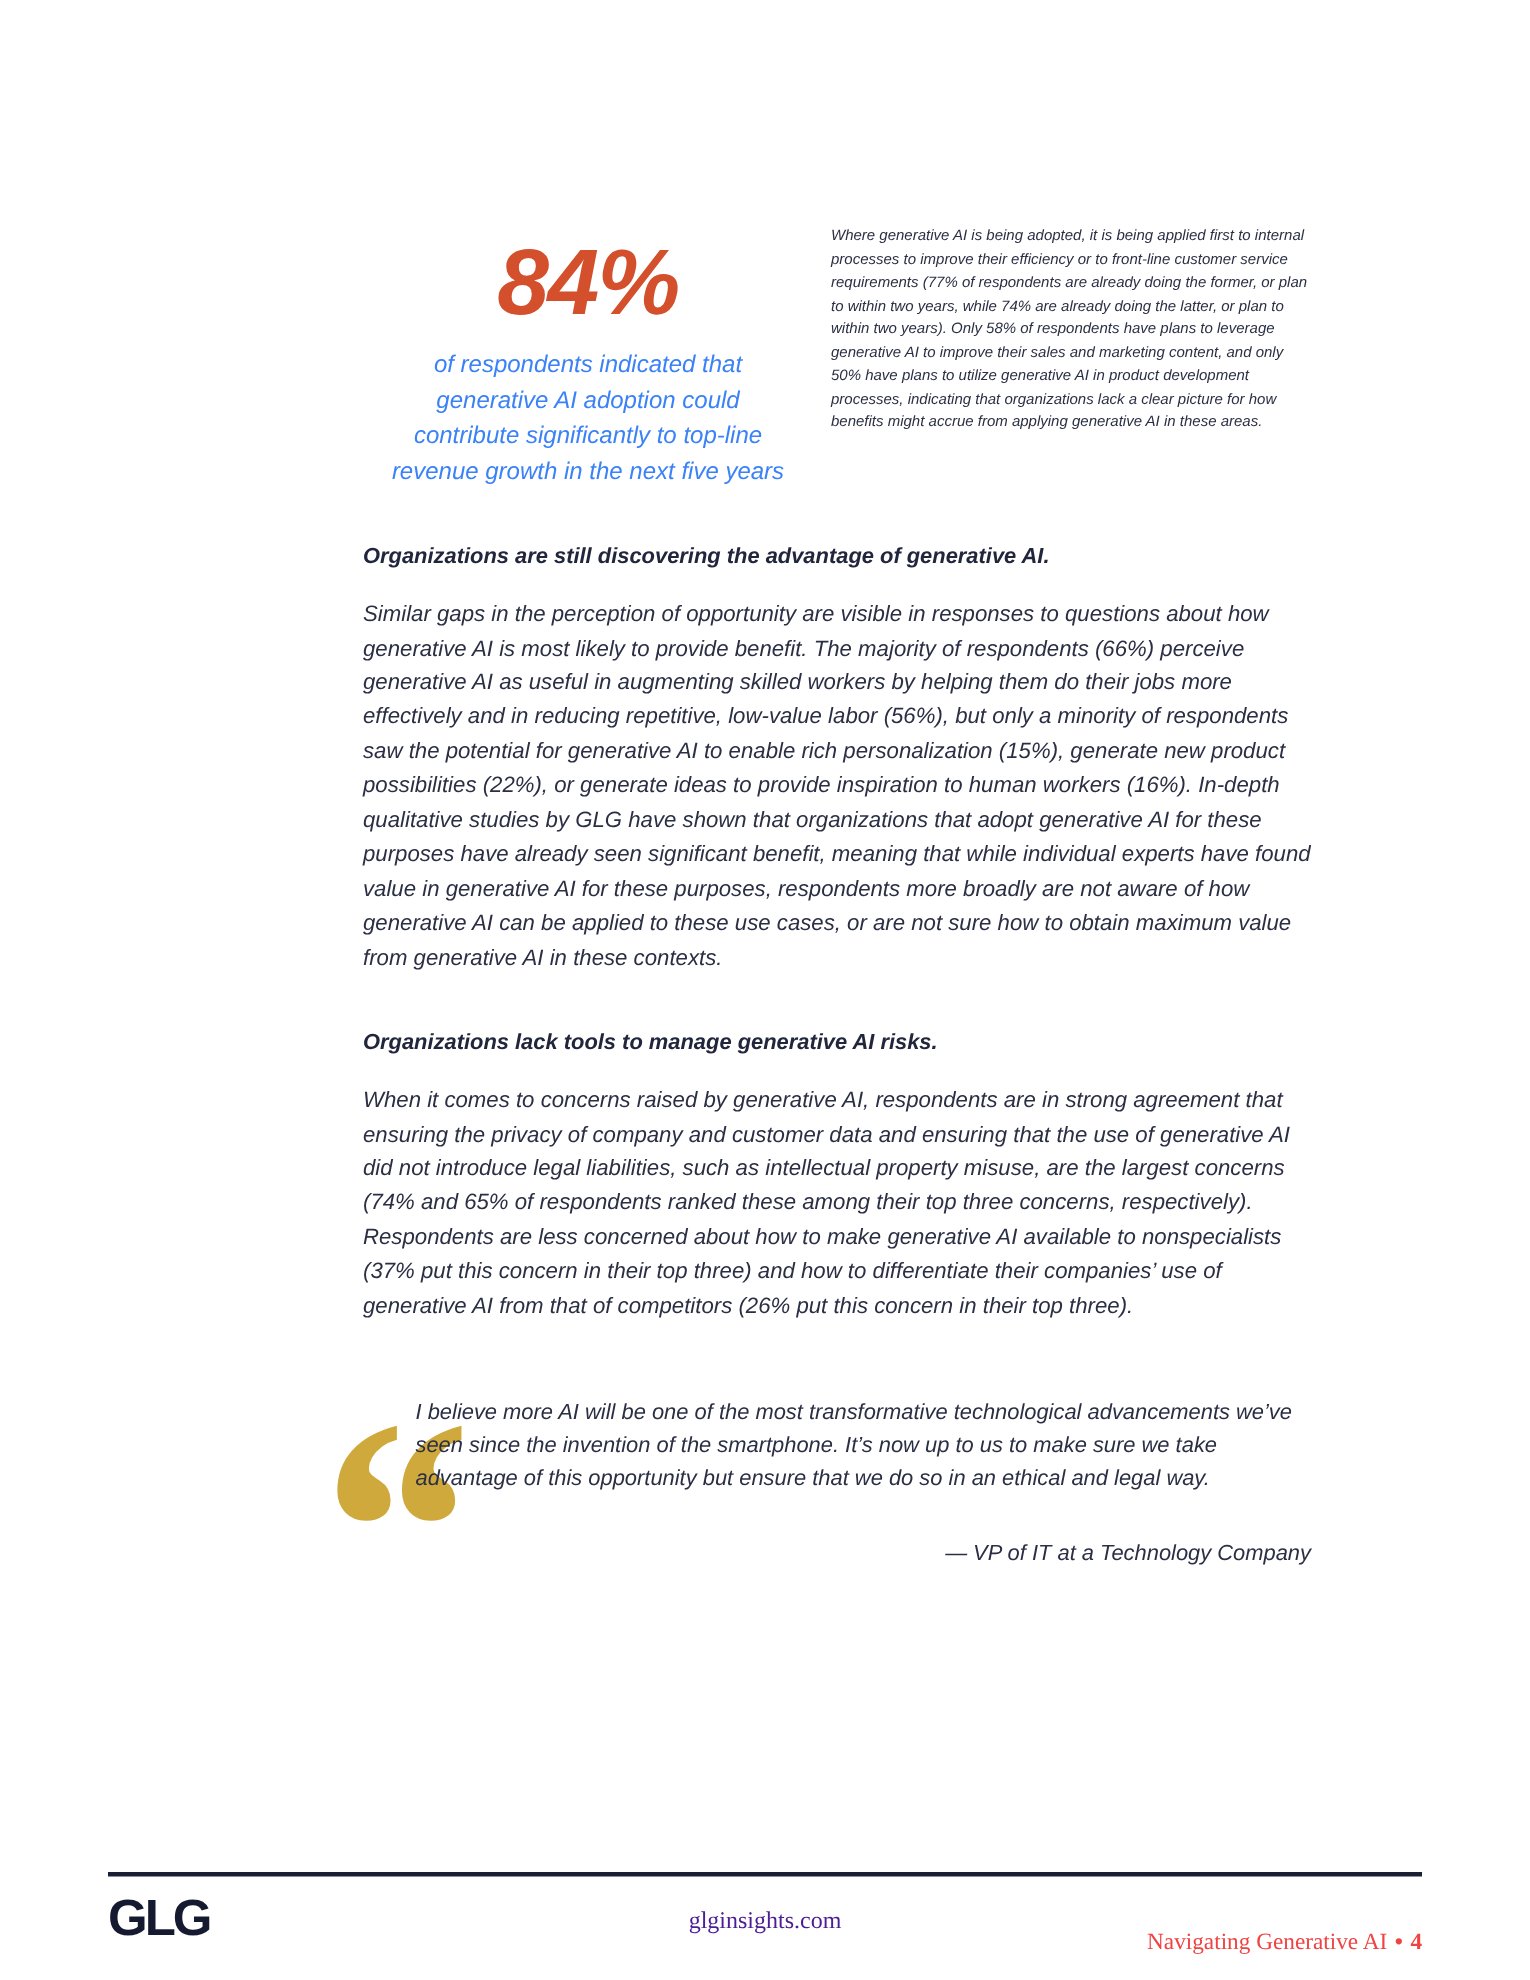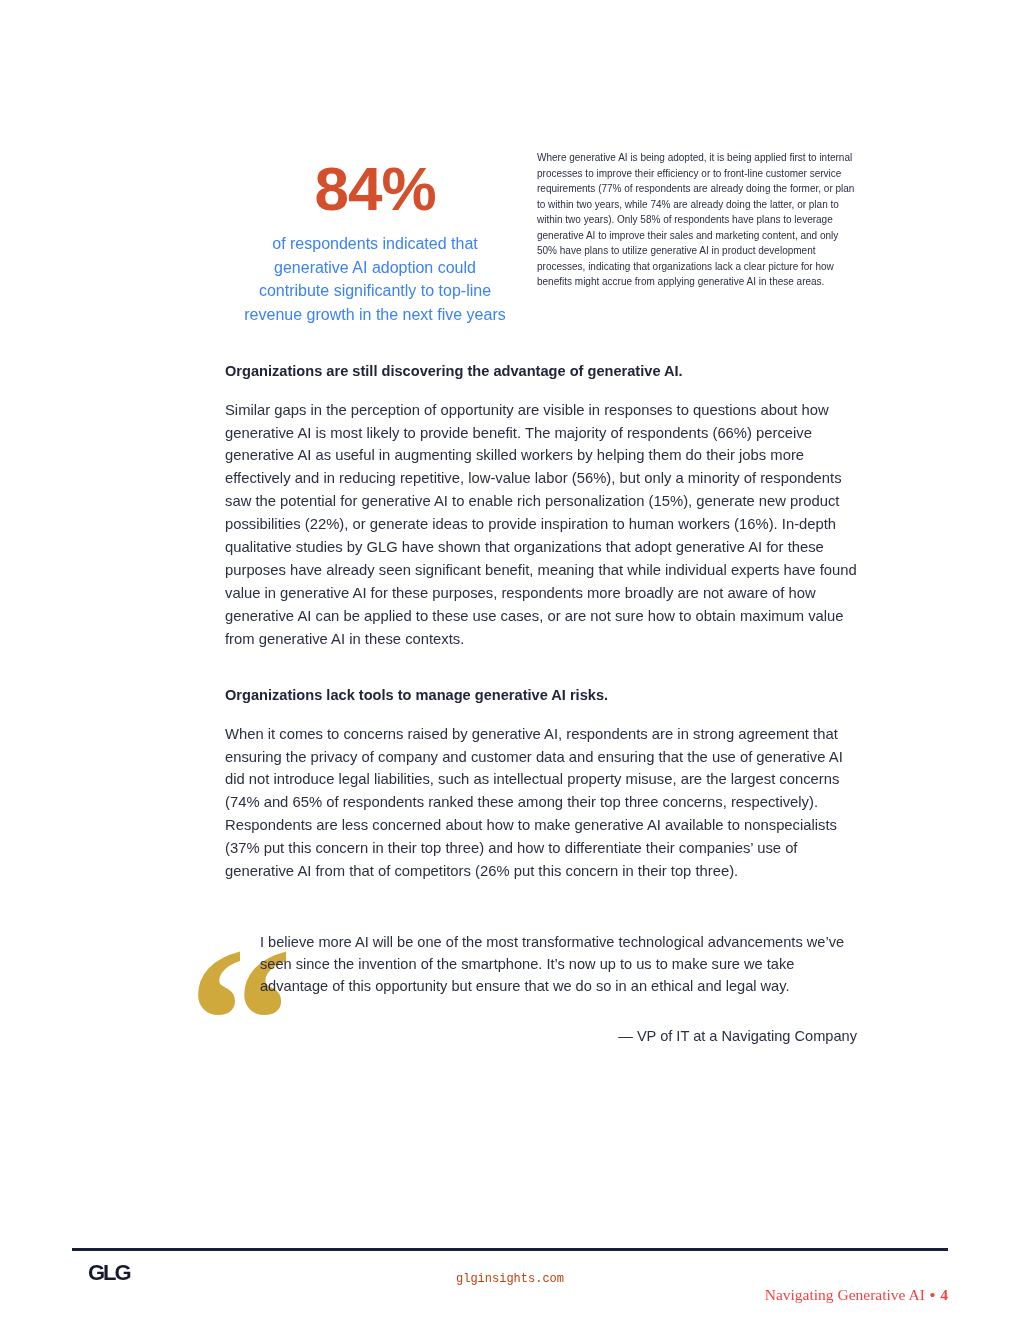--- a/index.html
+++ b/index.html
@@ -20,23 +20,24 @@
   .page {
     position: absolute;
     inset: 0;
     width: 1020px;
     height: 1320px;
   }
 
   
   .content {
     position: absolute;
-    left: 225px;
+    left: 242px;
     top: 150px;
     width: 632px;
+    font-style: italic;
   }
 
   
   .top-block {
     display: flex;
     align-items: flex-start;
     gap: 0px;
   }
   .stat-col {
     width: 300px;
@@ -149,35 +150,34 @@
     top: 1258px;
     width: 876px;
     height: 46px;
   }
   .footer-logo {
     position: absolute;
     left: 0px;
     top: 4px;
     font-family: "Liberation Sans", sans-serif;
     font-weight: bold;
-    font-size: 22px;
+    font-size: 34px;
     letter-spacing: -2px;
     color: #161a30;
     line-height: 1;
-    margin-left: 16px;
   }
   .footer-center {
     position: absolute;
     left: 0;
     right: 0;
     top: 14px;
     text-align: center;
-    font-family: Liberation Mono, monospace;
-    font-size: 12px;
-    color: #c2410c;
+    font-family: Liberation Serif, serif;
+    font-size: 16px;
+    color: #4c1d95;
   }
   .footer-right {
     position: absolute;
     right: 0px;
     top: 28px;
     font-family: "Liberation Serif", serif;
     font-size: 15.5px;
     color: #ef4444;
     white-space: nowrap;
   }
@@ -215,21 +215,21 @@
     </div>
 
     <div class="section">
       <p class="section-heading">Organizations lack tools to manage generative AI risks.</p>
       <p class="para">When it comes to concerns raised by generative AI, respondents are in strong agreement that ensuring the privacy of company and customer data and ensuring that the use of generative AI did not introduce legal liabilities, such as intellectual property misuse, are the largest concerns (74% and 65% of respondents ranked these among their top three concerns, respectively). Respondents are less concerned about how to make generative AI available to nonspecialists (37% put this concern in their top three) and how to differentiate their companies’ use of generative AI from that of competitors (26% put this concern in their top three).</p>
     </div>
 
     <div class="quote-block">
       <span class="quote-mark">“</span>
       <p class="quote-text">I believe more AI will be one of the most transformative technological advancements we’ve seen since the invention of the smartphone. It’s now up to us to make sure we take advantage of this opportunity but ensure that we do so in an ethical and legal way.</p>
-      <p class="quote-attrib">— VP of IT at a Navigating Company</p>
+      <p class="quote-attrib">— VP of IT at a Technology Company</p>
     </div>
 
   </div>
 
   <div class="footer-rule"></div>
 
   <div class="footer">
     <div class="footer-logo">GLG</div>
     <div class="footer-center">glginsights.com</div>
     <div class="footer-right">

